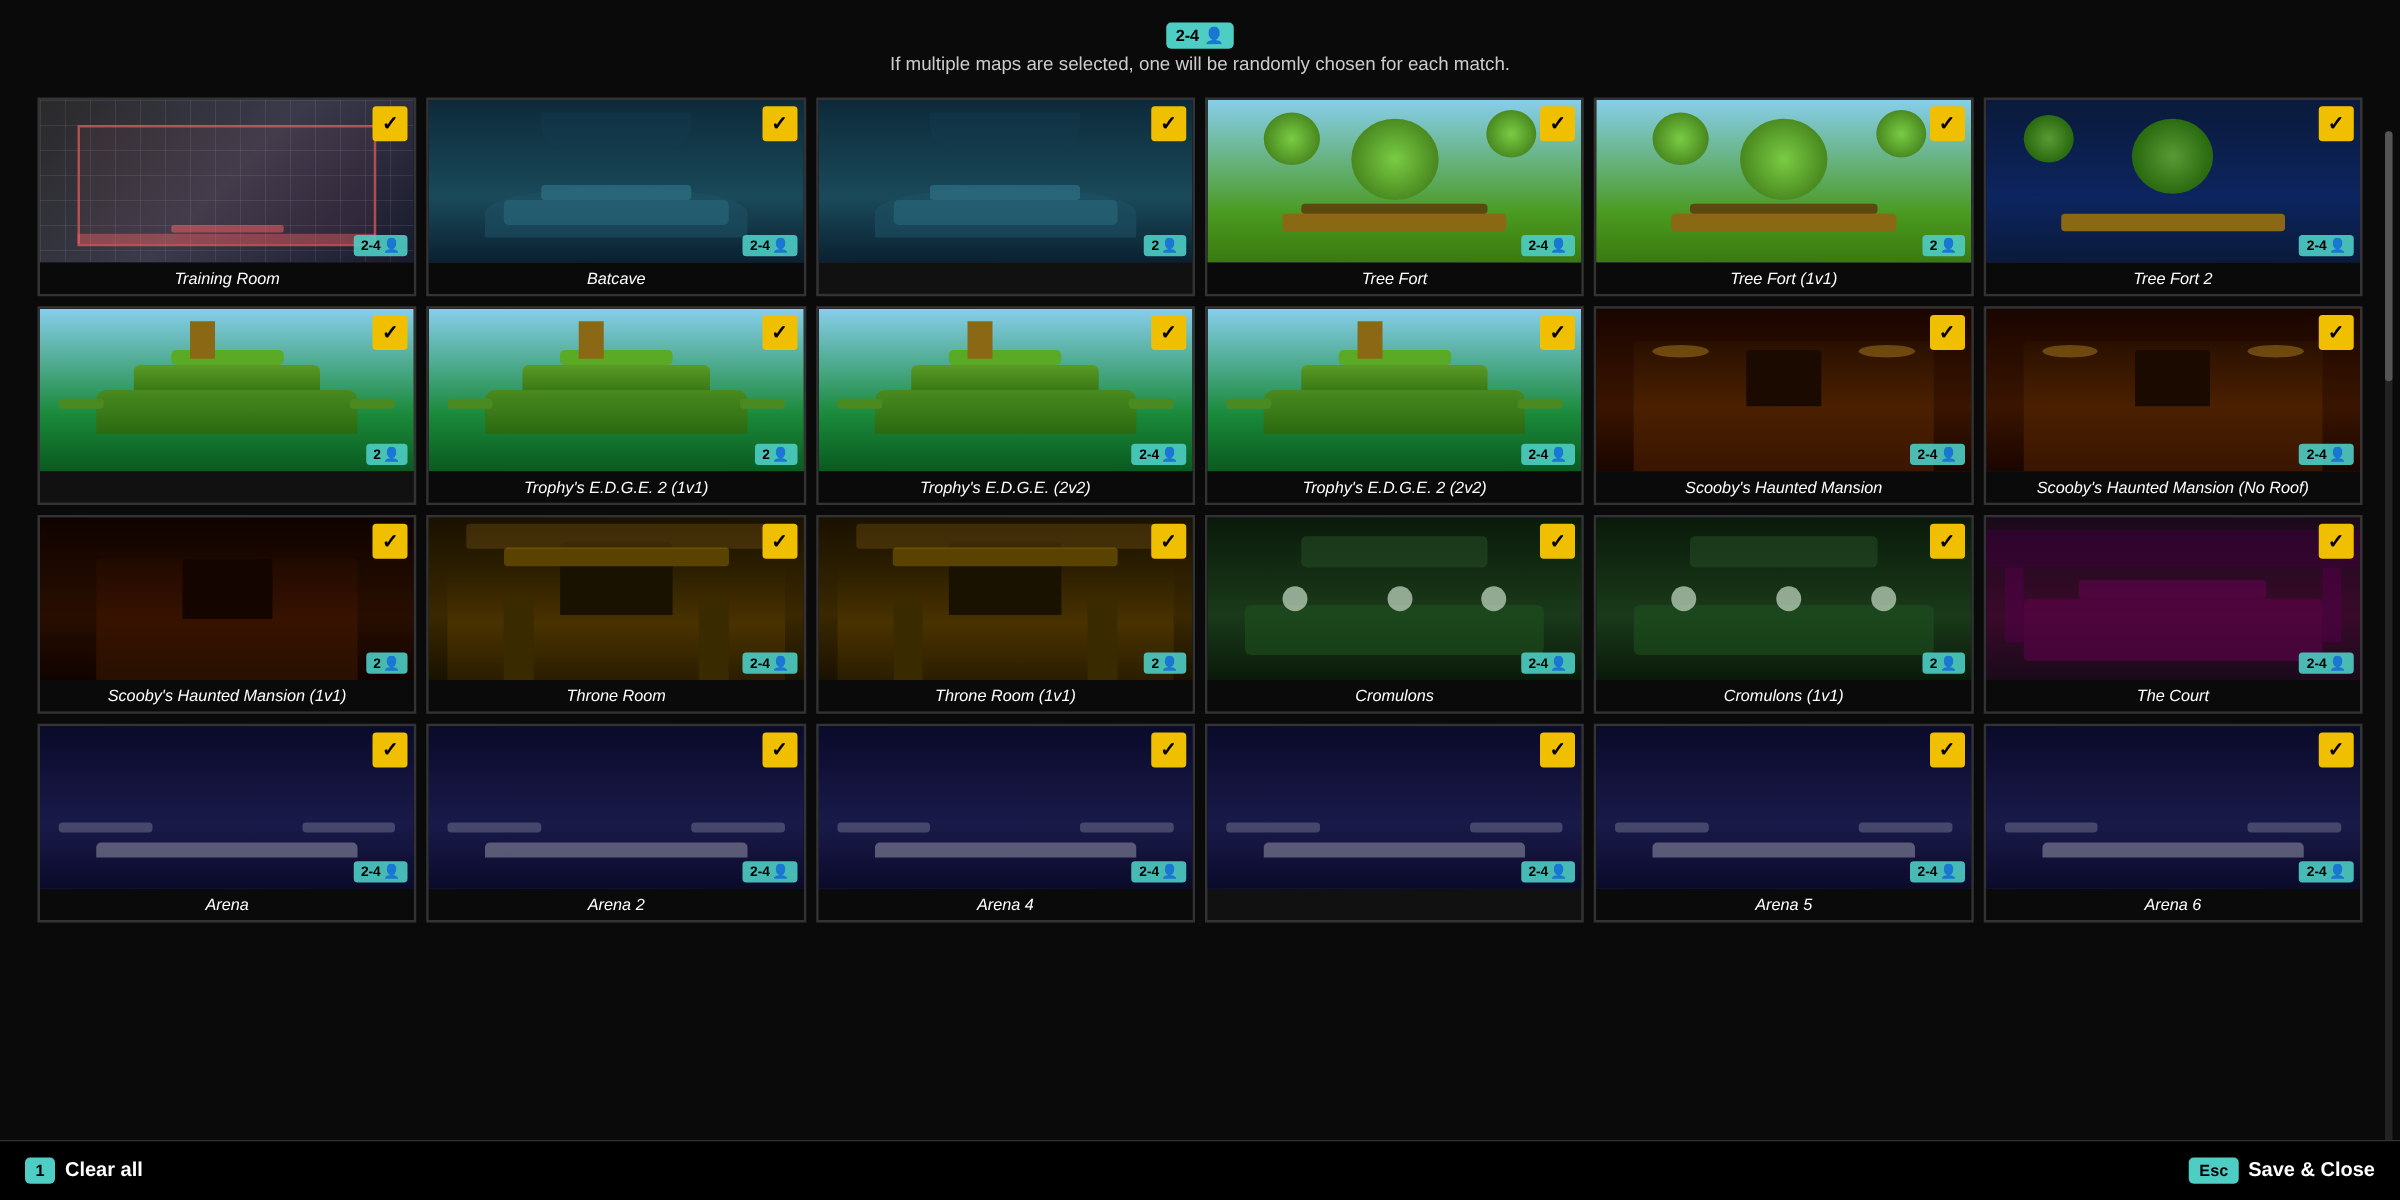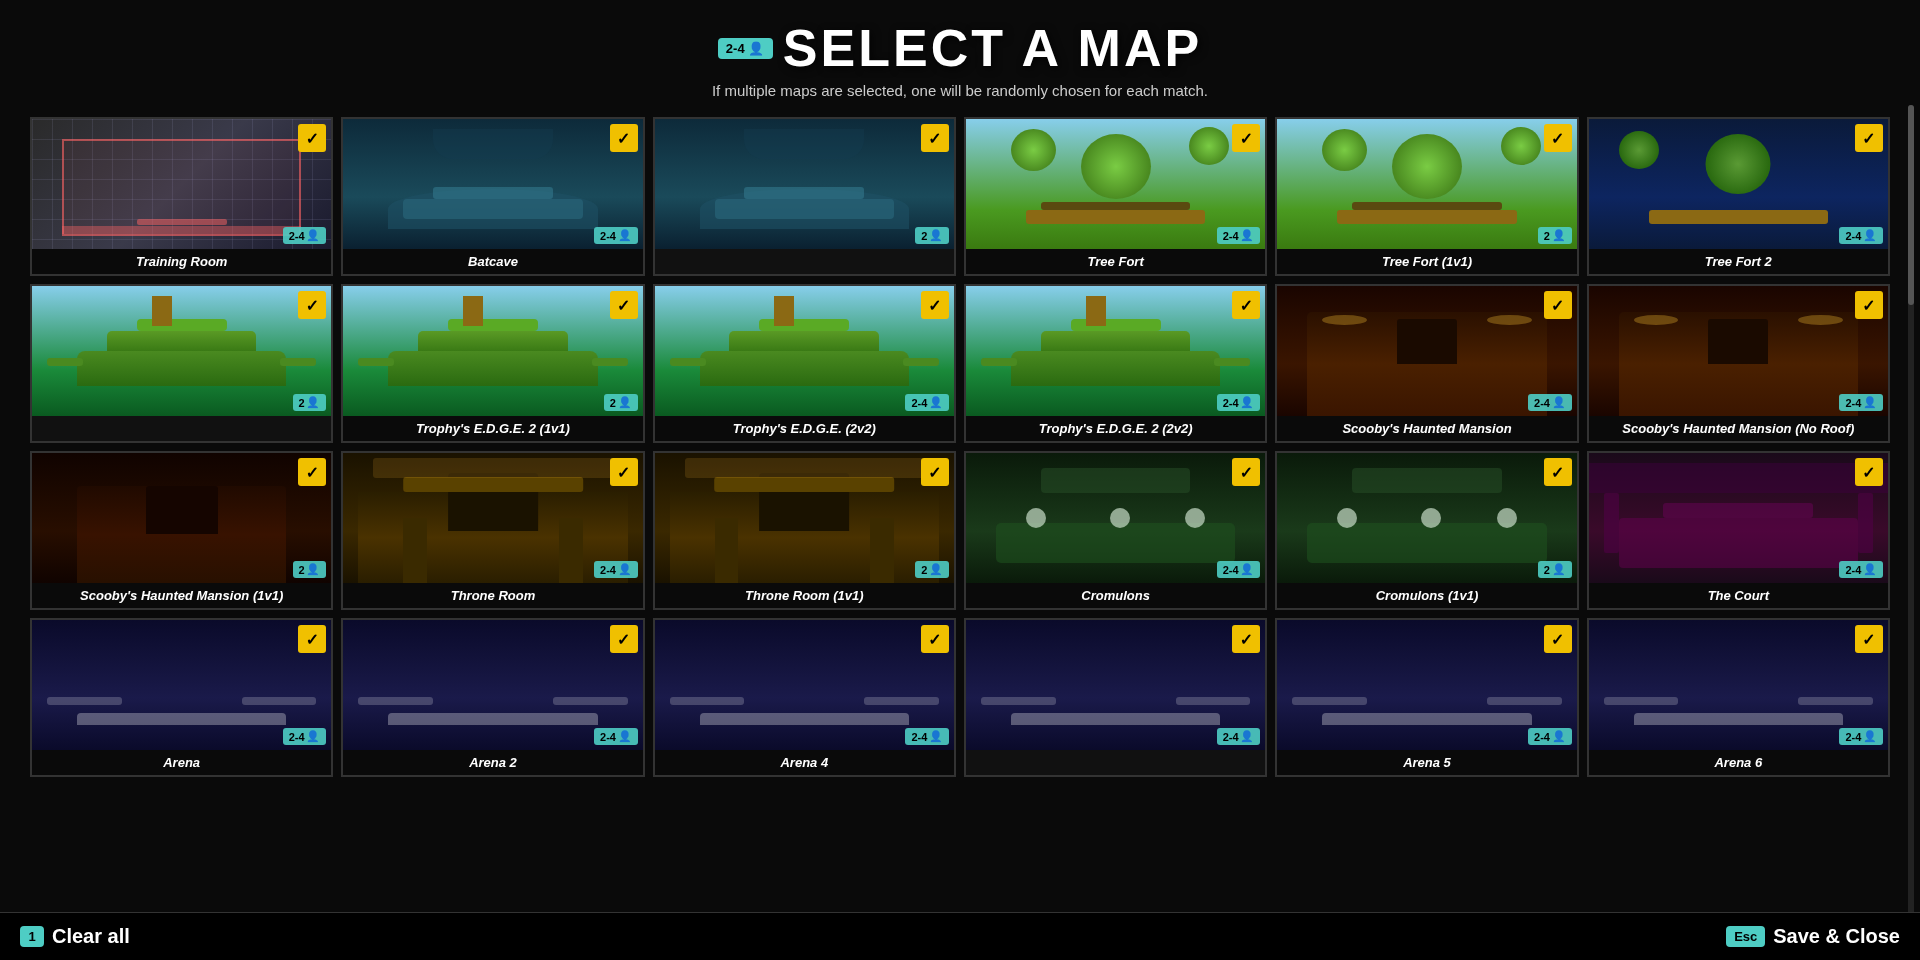--- a/index.html
+++ b/index.html
@@ -139,21 +139,21 @@
       justify-content: center;
       font-size: 16px;
       font-weight: 900;
       color: #000;
       border-radius: 3px;
     }
 
     .map-name {
       text-align: center;
       font-size: 13px;
-      font-weight: 700;
+      font-weight: 400;
       font-style: italic;
       padding: 5px 4px;
       background: #0a0a0a;
       color: #fff;
       white-space: nowrap;
       overflow: hidden;
       text-overflow: ellipsis;
     }
 
     .scrollbar-track {
@@ -200,21 +200,21 @@
       color: #000;
       font-size: 13px;
       font-weight: 900;
       padding: 3px 8px;
       border-radius: 4px;
       min-width: 24px;
       text-align: center;
     }
 
     .footer-label {
-      font-size: 20px;
+      font-size: 16px;
       font-weight: 900;
       color: #fff;
     }
 
     .map-visual {
       width: 100%;
       height: 100%;
       position: relative;
       overflow: hidden;
     }
@@ -274,21 +274,20 @@
   </style>
 </head>
 <body>
 
 <div class="header">
   <div class="header-title-row">
     <div class="player-badge">
       <span>2-4</span>
       <span>👤</span>
     </div>
-    <h1 class="header-title">SELECT A MAP</h1>
   </div>
   <p class="header-subtitle">If multiple maps are selected, one will be randomly chosen for each match.</p>
 </div>
 
 <div class="map-grid-container">
   <div class="map-grid" id="map-grid">
   <div class="map-card">
     <div class="map-thumbnail">
 
       <div class="map-visual map-training">

